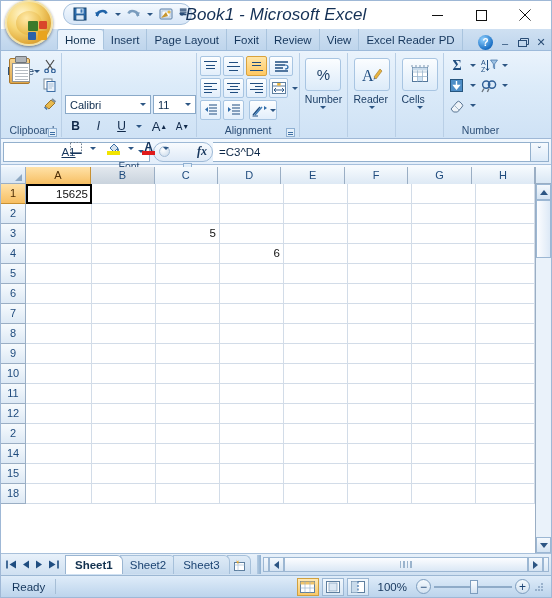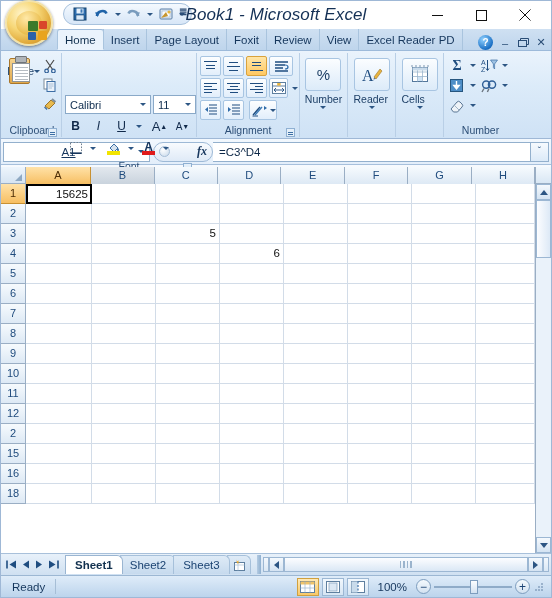--- a/index.html
+++ b/index.html
@@ -835,32 +835,32 @@
           <div class="cell" style="width:66px"></div>
             <div class="cell" style="width:64px"></div>
             <div class="cell" style="width:64px"></div>
             <div class="cell" style="width:64px"></div>
             <div class="cell" style="width:64px"></div>
             <div class="cell" style="width:64px"></div>
             <div class="cell" style="width:64px"></div>
             <div class="cell" style="flex:1"></div>
         </div>
         <div class="row">
+          <div class="rh">14</div>
+          <div class="cell" style="width:66px"></div>
+            <div class="cell" style="width:64px"></div>
+            <div class="cell" style="width:64px"></div>
+            <div class="cell" style="width:64px"></div>
+            <div class="cell" style="width:64px"></div>
+            <div class="cell" style="width:64px"></div>
+            <div class="cell" style="width:64px"></div>
+            <div class="cell" style="flex:1"></div>
+        </div>
+        <div class="row">
           <div class="rh">15</div>
-          <div class="cell" style="width:66px"></div>
-            <div class="cell" style="width:64px"></div>
-            <div class="cell" style="width:64px"></div>
-            <div class="cell" style="width:64px"></div>
-            <div class="cell" style="width:64px"></div>
-            <div class="cell" style="width:64px"></div>
-            <div class="cell" style="width:64px"></div>
-            <div class="cell" style="flex:1"></div>
-        </div>
-        <div class="row">
-          <div class="rh">16</div>
           <div class="cell" style="width:66px"></div>
             <div class="cell" style="width:64px"></div>
             <div class="cell" style="width:64px"></div>
             <div class="cell" style="width:64px"></div>
             <div class="cell" style="width:64px"></div>
             <div class="cell" style="width:64px"></div>
             <div class="cell" style="width:64px"></div>
             <div class="cell" style="flex:1"></div>
         </div>
         <div class="row">

